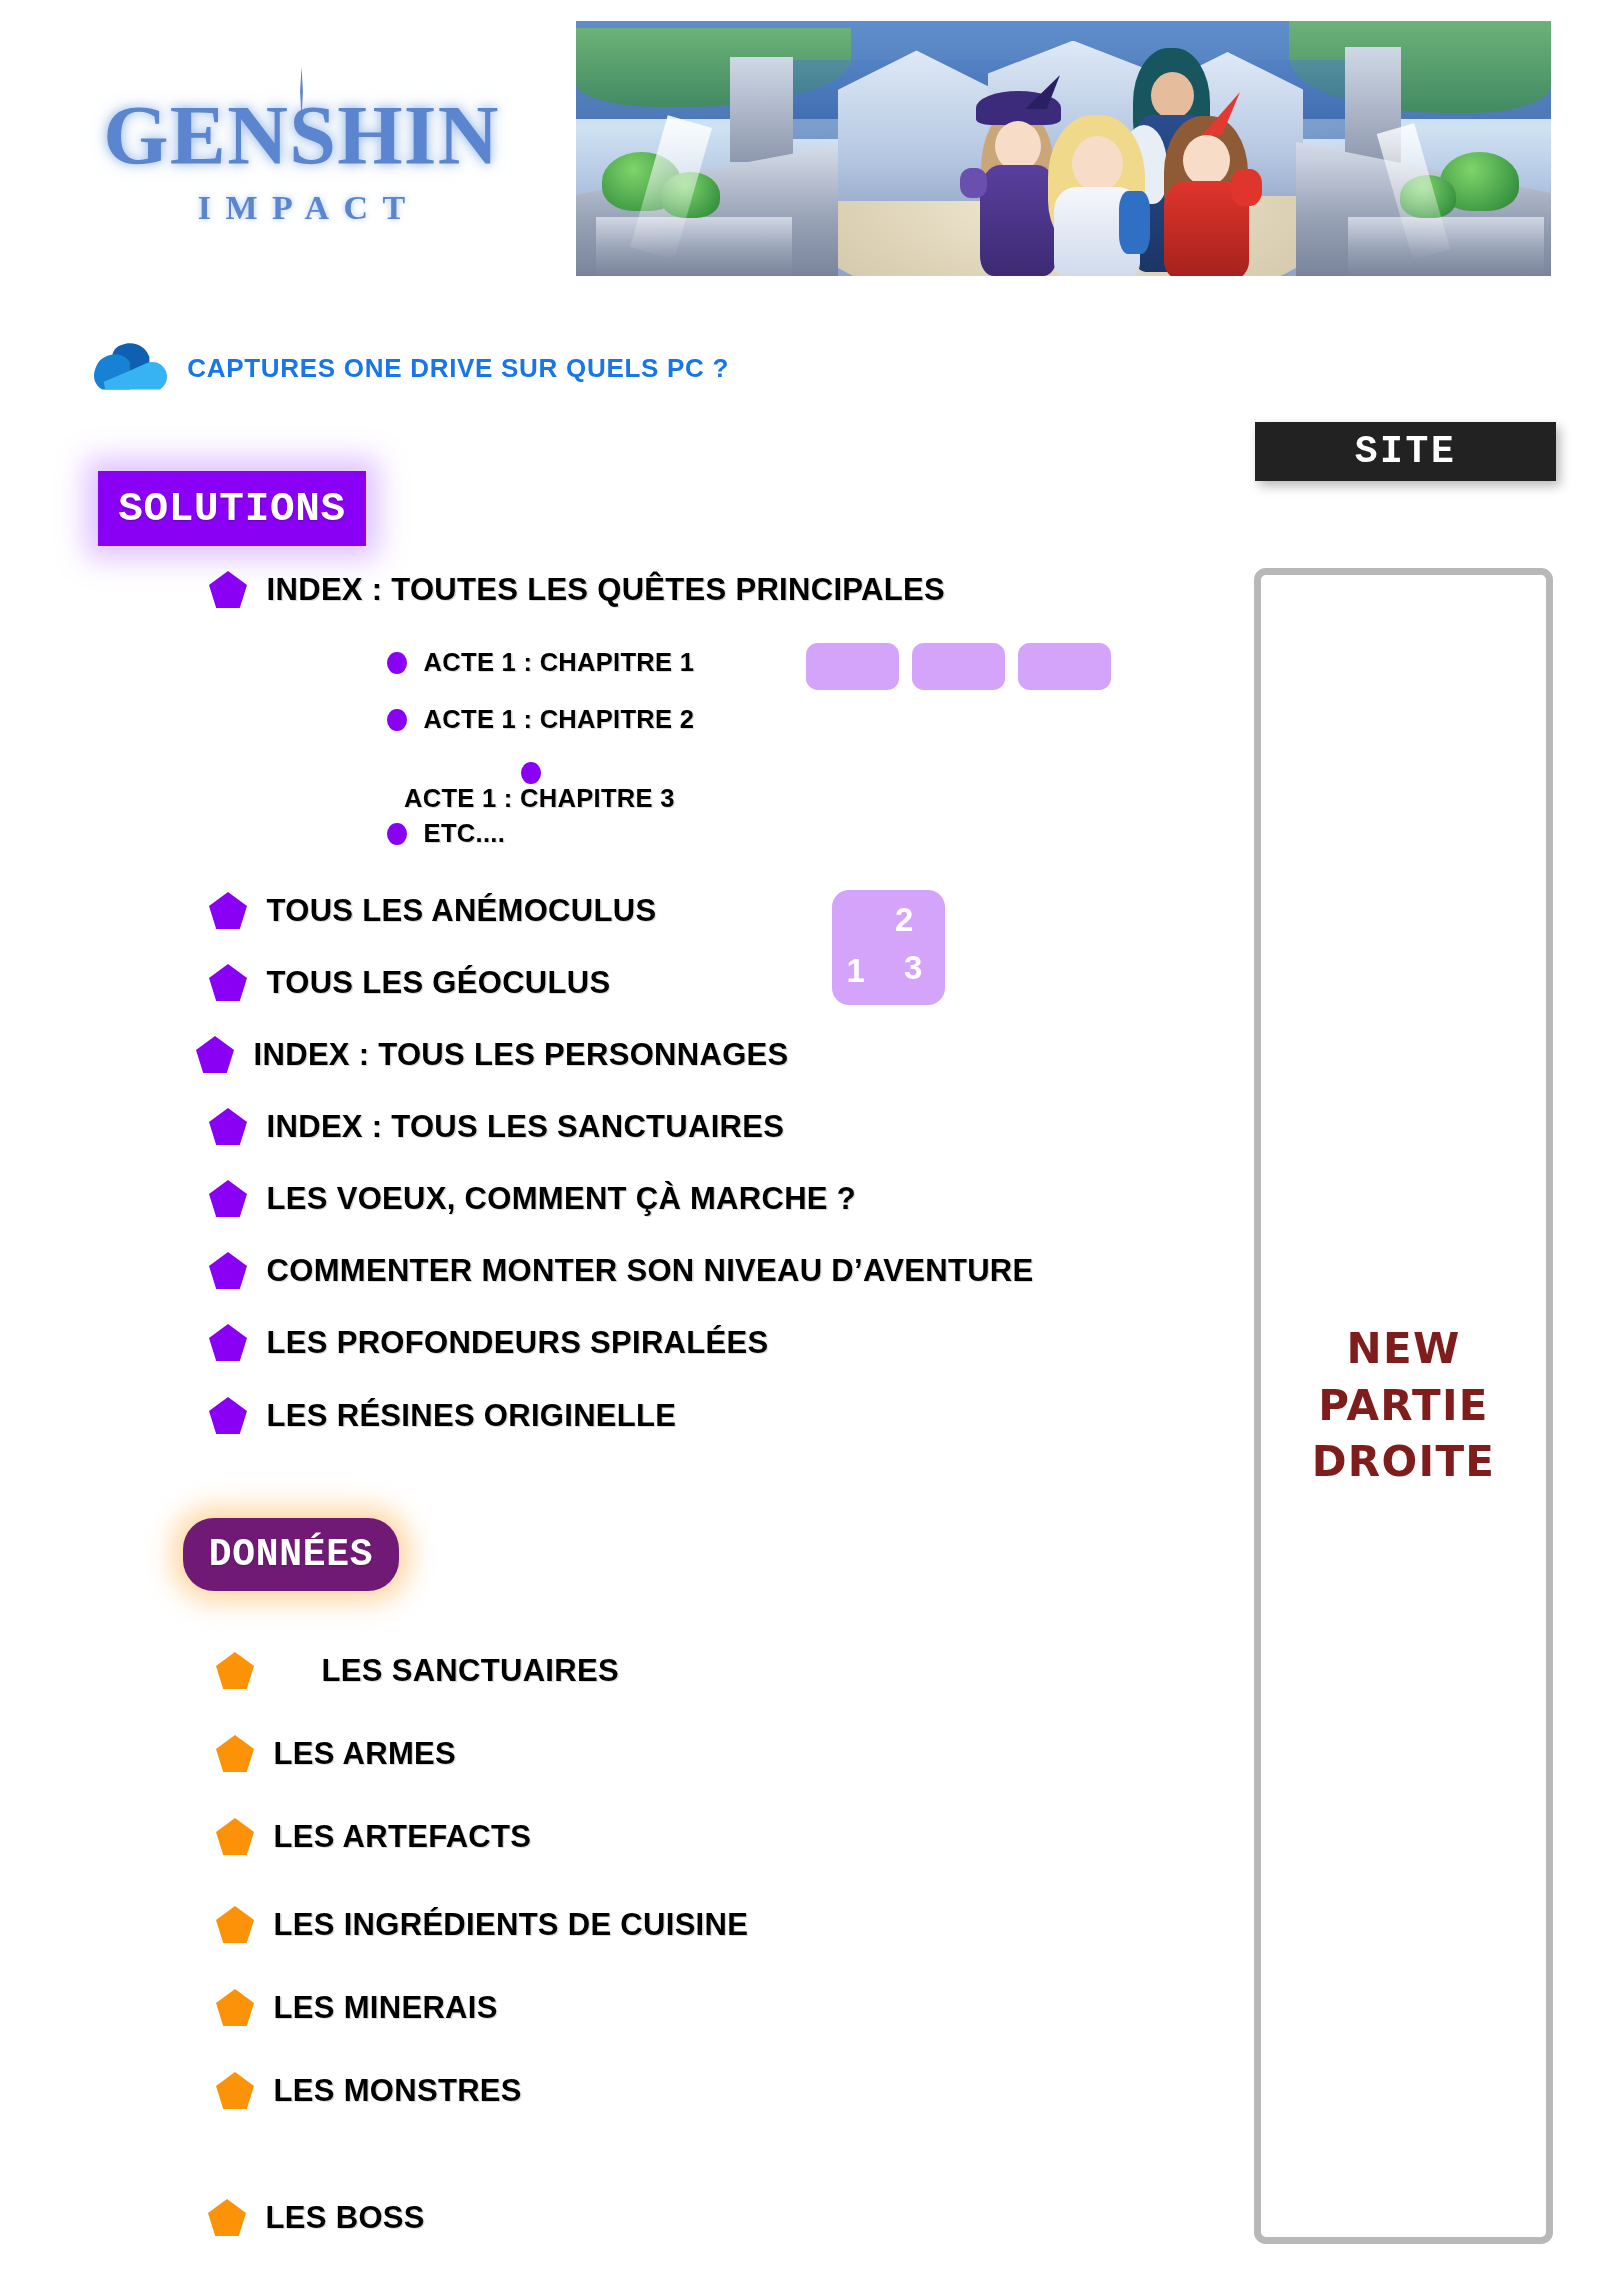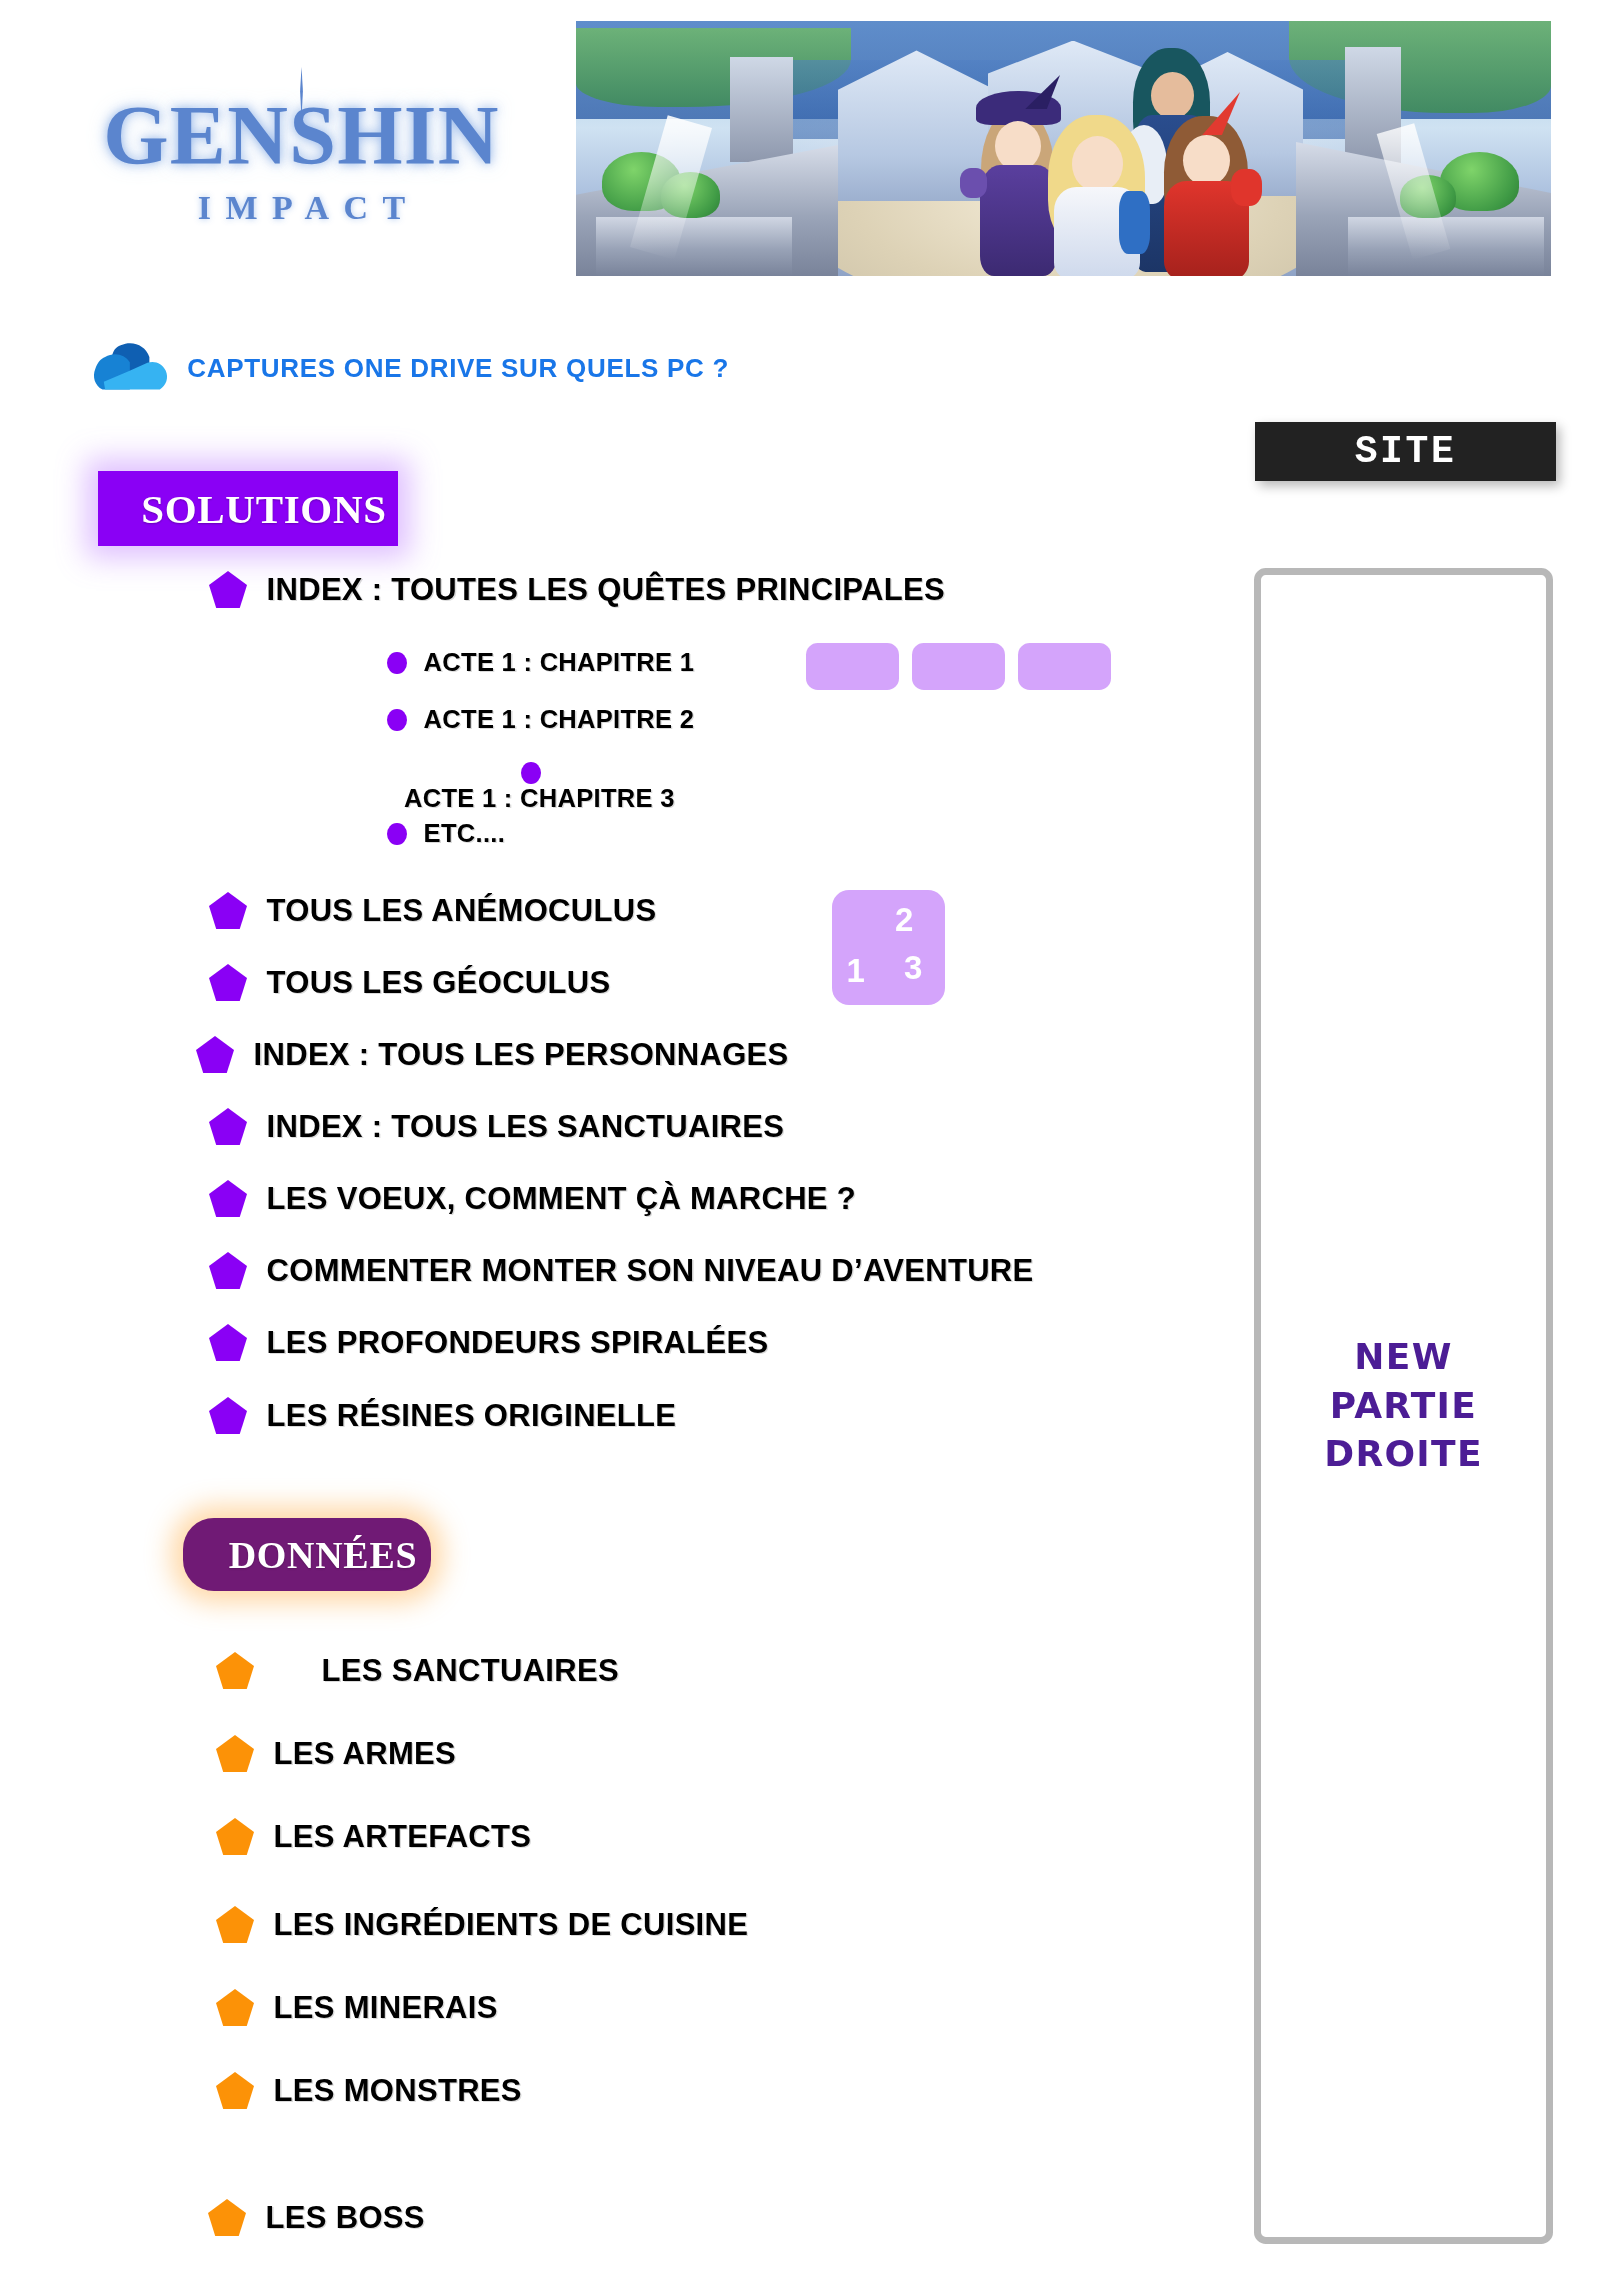--- a/index.html
+++ b/index.html
@@ -138,23 +138,22 @@
   }
 
   
   .badge {
     position: absolute;
     display: flex;
     align-items: center;
     justify-content: center;
     color: #ffffff;
     font-weight: bold;
-    font-family: Liberation Serif, serif;
+    font-family: Liberation Mono, monospace;
     letter-spacing: 0.7px;
-    padding-left: 32px;
   }
   #badge-solutions {
     left: 98px; top: 471px;
     width: 268px; height: 75px;
     background: #8a00f5;
     font-size: 41px;
     box-shadow: 0 0 27.5px 11.8px rgba(178,106,255,.42);
     text-shadow: 0 1.3px 2px rgba(0,0,0,.25);
   }
   #badge-donnees {
@@ -190,22 +189,22 @@
     left: 1254px; top: 568px;
     width: 299px; height: 1676px;
     border: 7.2px solid #b8b8b8;
     border-radius: 11.8px;
     box-sizing: border-box;
     display: flex;
     align-items: center;
     justify-content: center;
   }
   #right-panel-text {
-    color: #4c1d95;
-    font-size: 36px;
+    color: #7f1d1d;
+    font-size: 42px;
     font-weight: bold;
     line-height: 1.35;
     text-align: center;
     letter-spacing: 1.3px;
     font-family: "DejaVu Sans", sans-serif;
   }
   #right-panel-text span { display: block; }
   .row {
     position: absolute;
     display: flex;

